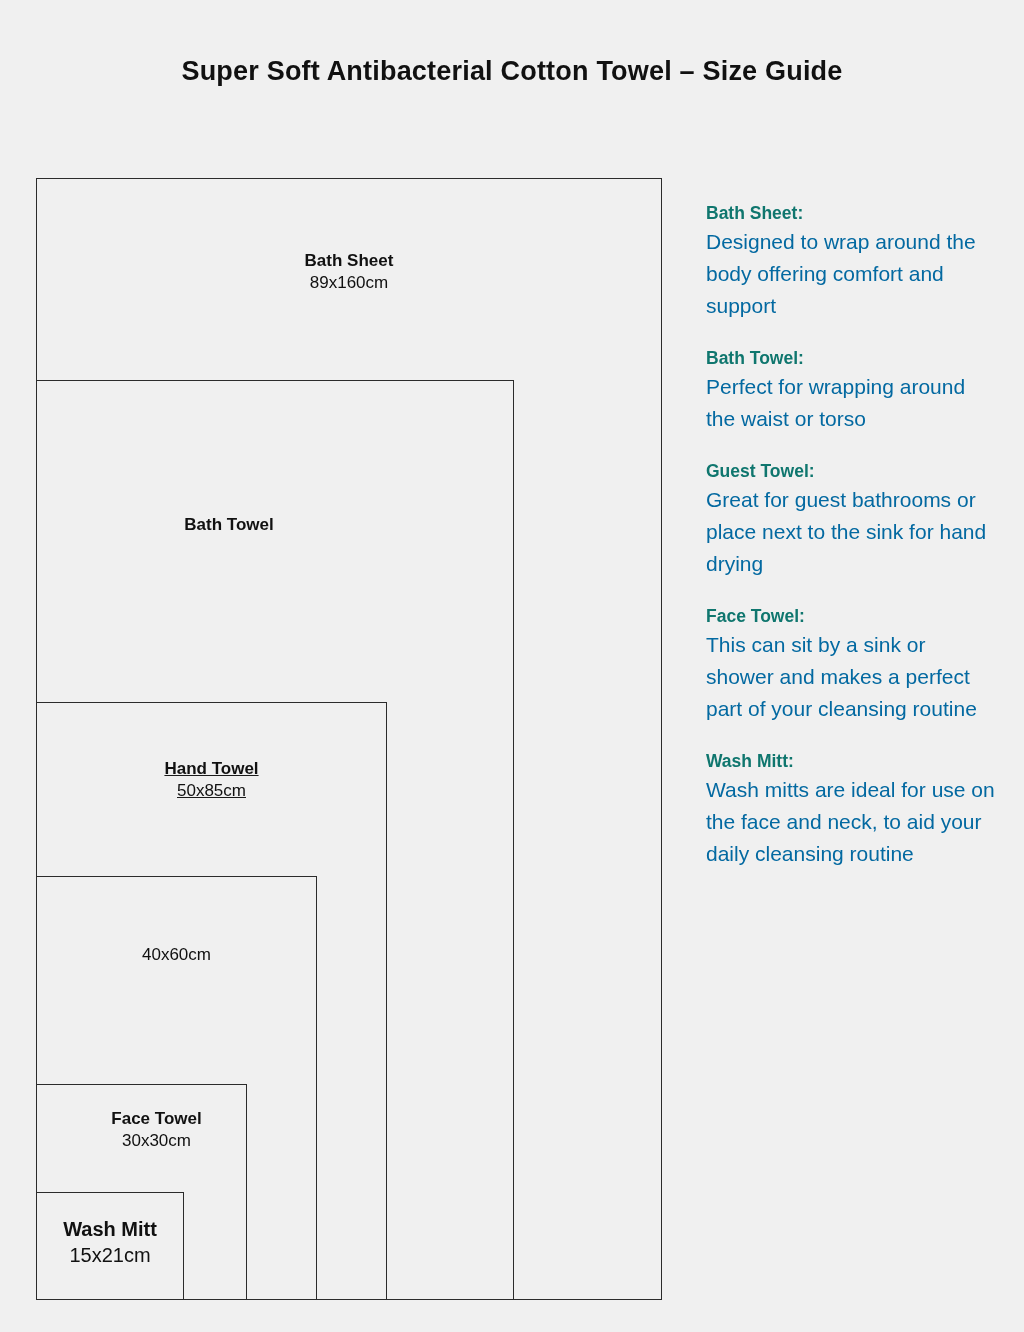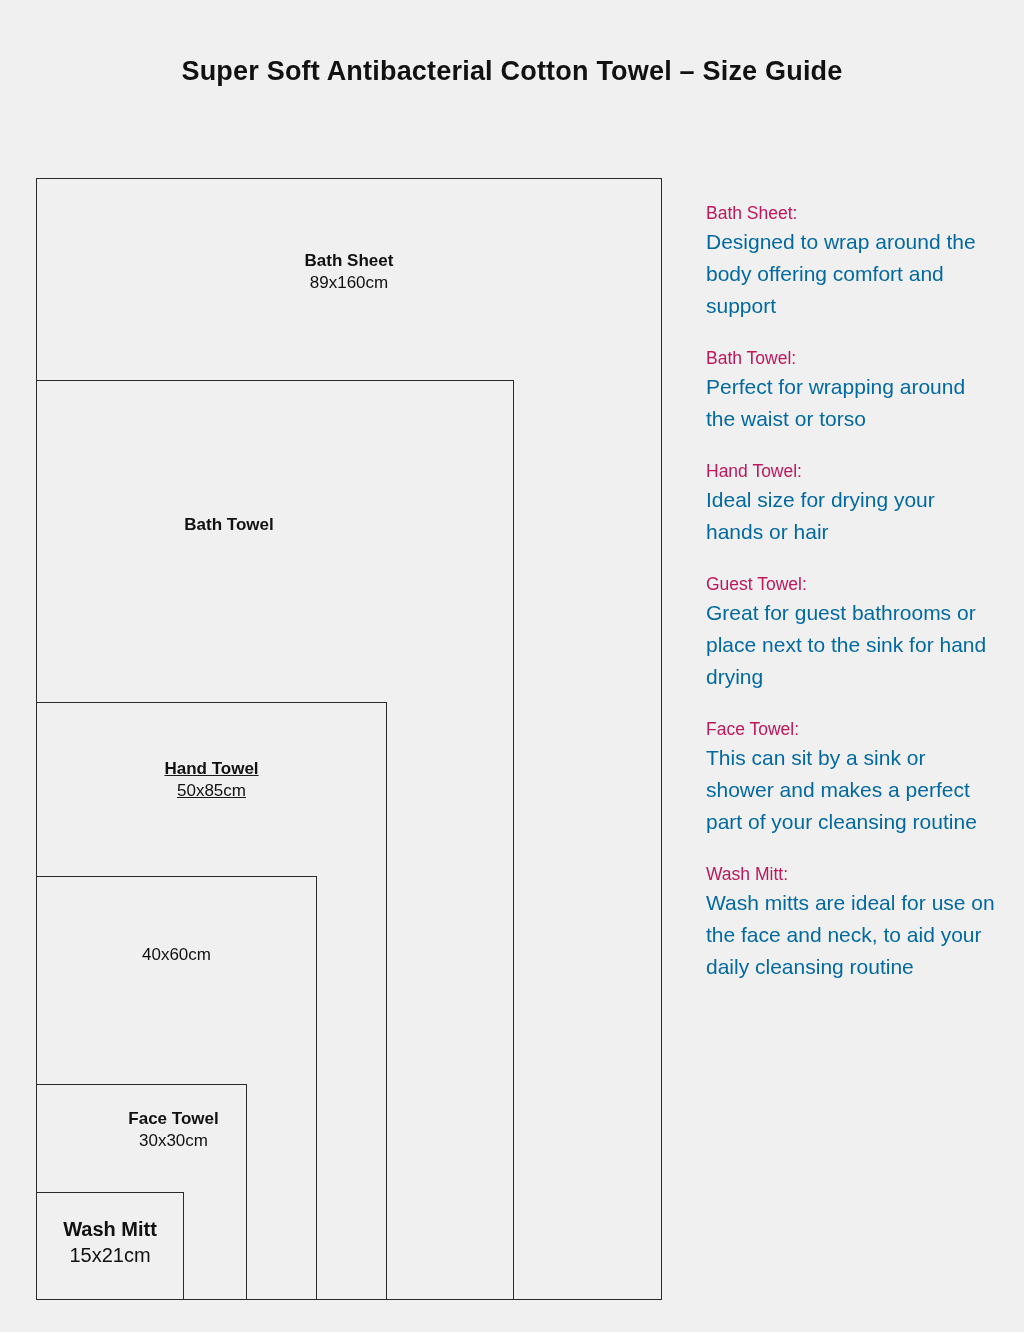--- a/index.html
+++ b/index.html
@@ -68,39 +68,39 @@
   #box-bath-towel { left: 0px;  top: 202px; width: 478px; height: 920px;  }
   #box-hand-towel { left: 0px;  top: 524px; width: 351px; height: 598px;  }
   #box-guest-towel{ left: 0px;  top: 698px; width: 281px; height: 424px;  }
   #box-face-towel { left: 0px;  top: 906px; width: 211px; height: 216px;  }
   #box-wash-mitt  { left: 0px;  top: 1014px;width: 148px; height: 108px;  }
 
   #lbl-bath-sheet { top: 72px;  left: 0px;  width: 626px; }
   #lbl-bath-towel { top: 336px; left: 0px;  width: 386px; }
   #lbl-hand-towel { top: 580px; left: 0px;  width: 351px; text-decoration: underline; }
   #lbl-guest-towel{ top: 766px; left: 0px;  width: 281px; }
-  #lbl-face-towel { top: 930px; left: 0px;  width: 241px; padding-left: 17px; }
+  #lbl-face-towel { top: 930px; left: 0px;  width: 241px; }
   #lbl-wash-mitt  { top: 1038px;left: 0px;  width: 148px; }
 
   #lbl-wash-mitt .name, #lbl-wash-mitt .dims { font-size: 20px; }
 
   
   .legend {
     position: absolute;
     left: 706px;
     top: 200px;
     width: 290px;
   }
   .legend-entry {
     margin-bottom: 23px;
   }
   .legend-term {
-    font-weight: normal;
+    font-weight: bold;
     font-size: 17.5px;
-    color: #be185d;
+    color: #0f766e;
     line-height: 1.5;
   }
   .legend-desc {
     font-size: 21px;
     color: #0369a1;
     line-height: 1.52;
   }
 </style>
 </head>
 <body>
@@ -151,24 +151,20 @@
   <div class="legend-entry">
     <div class="legend-term">Bath Sheet:</div>
     <div class="legend-desc">Designed to wrap around the body offering comfort and support</div>
   </div>
 
   <div class="legend-entry">
     <div class="legend-term">Bath Towel:</div>
     <div class="legend-desc">Perfect for wrapping around the waist or torso</div>
   </div>
 
-  <div class="legend-entry">
-    <div class="legend-term">Hand Towel:</div>
-    <div class="legend-desc">Ideal size for drying your hands or hair</div>
-  </div>
 
   <div class="legend-entry">
     <div class="legend-term">Guest Towel:</div>
     <div class="legend-desc">Great for guest bathrooms or place next to the sink for hand drying</div>
   </div>
 
   <div class="legend-entry">
     <div class="legend-term">Face Towel:</div>
     <div class="legend-desc">This can sit by a sink or shower and makes a perfect part of your cleansing routine</div>
   </div>

